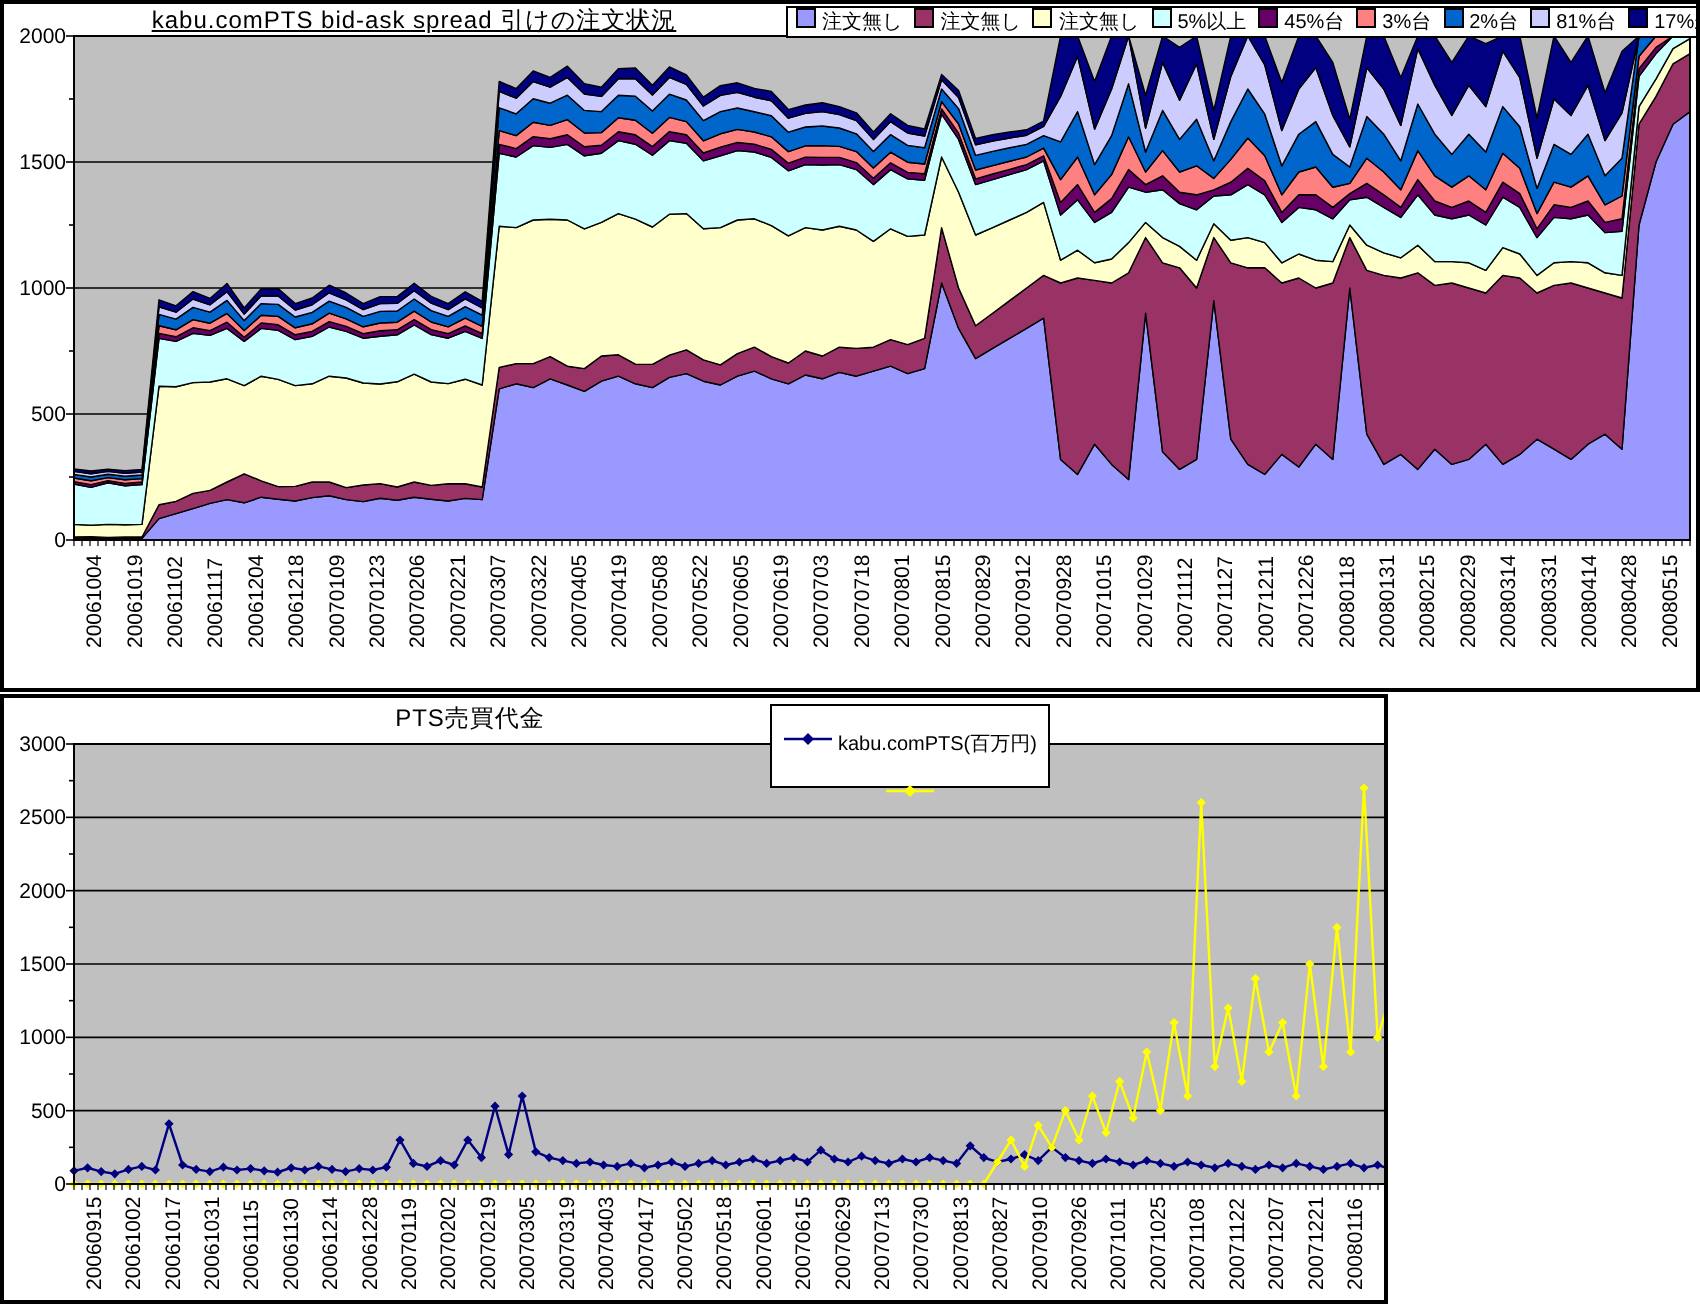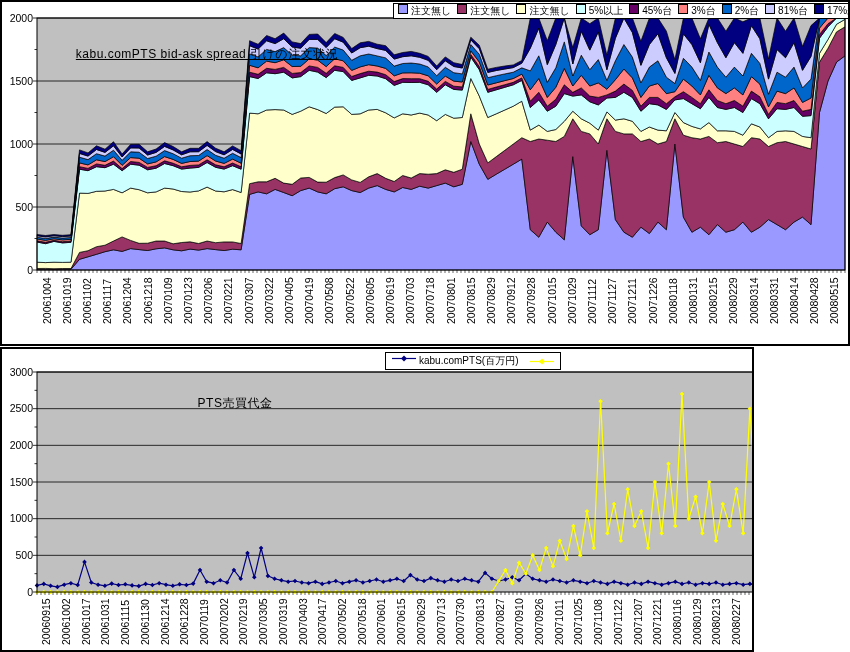--- a/index.html
+++ b/index.html
@@ -1,26 +1,26 @@
 <!DOCTYPE html>
 <html><head>
 <meta charset="utf-8">
 <style>
   html,body{margin:0;padding:0;}
   body{width:850px;height:652px;background:#ffffff;font-family:"Liberation Sans","DejaVu Sans",sans-serif;color:#000;}
   .chartbox{position:relative;background:#ffffff;border:2px solid #000;box-sizing:border-box;overflow:hidden;}
   #c1{width:850px;height:346px;}
-  #c2{width:754px;height:305px;margin-top:1px;}
+  #c2{width:694px;height:305px;margin-top:1px;}
   svg.layer{position:absolute;left:0;top:0;display:block;}
-  .ctitle{position:absolute;font-size:12px;line-height:14px;color:#000;text-align:center;z-index:5;letter-spacing:0.5px;margin-top:44px;}
+  .ctitle{position:absolute;font-size:12px;line-height:14px;color:#000;text-align:center;z-index:5;letter-spacing:0.5px;}
   #t1{left:40px;top:1px;width:330px;text-decoration:underline;}
   #t2{left:118px;top:3px;width:230px;}
   .legend{position:absolute;display:flex;align-items:center;background:#ffffff;border:1px solid #000;z-index:6;font-size:10px;white-space:nowrap;}
   #lg1{left:391px;top:1px;height:14px;padding:0 4px;gap:6px;}
-  #lg2{left:383px;top:3px;height:16px;padding:0 6px;gap:12px;}
+  #lg2{left:383px;top:3px;height:16px;padding:12px 6px;gap:12px;flex-direction:column;}
   .li{display:flex;gap:3px;}
   .sw{width:8px;height:8px;border:1px solid #000;display:inline-block;flex:none;}
 </style>
 </head>
 <body>
 
 <div class="chartbox" id="c1">
   <div class="ctitle" id="t1">kabu.comPTS bid-ask spread 引けの注文状況</div>
   <div class="legend" id="lg1">
       <span class="li">

